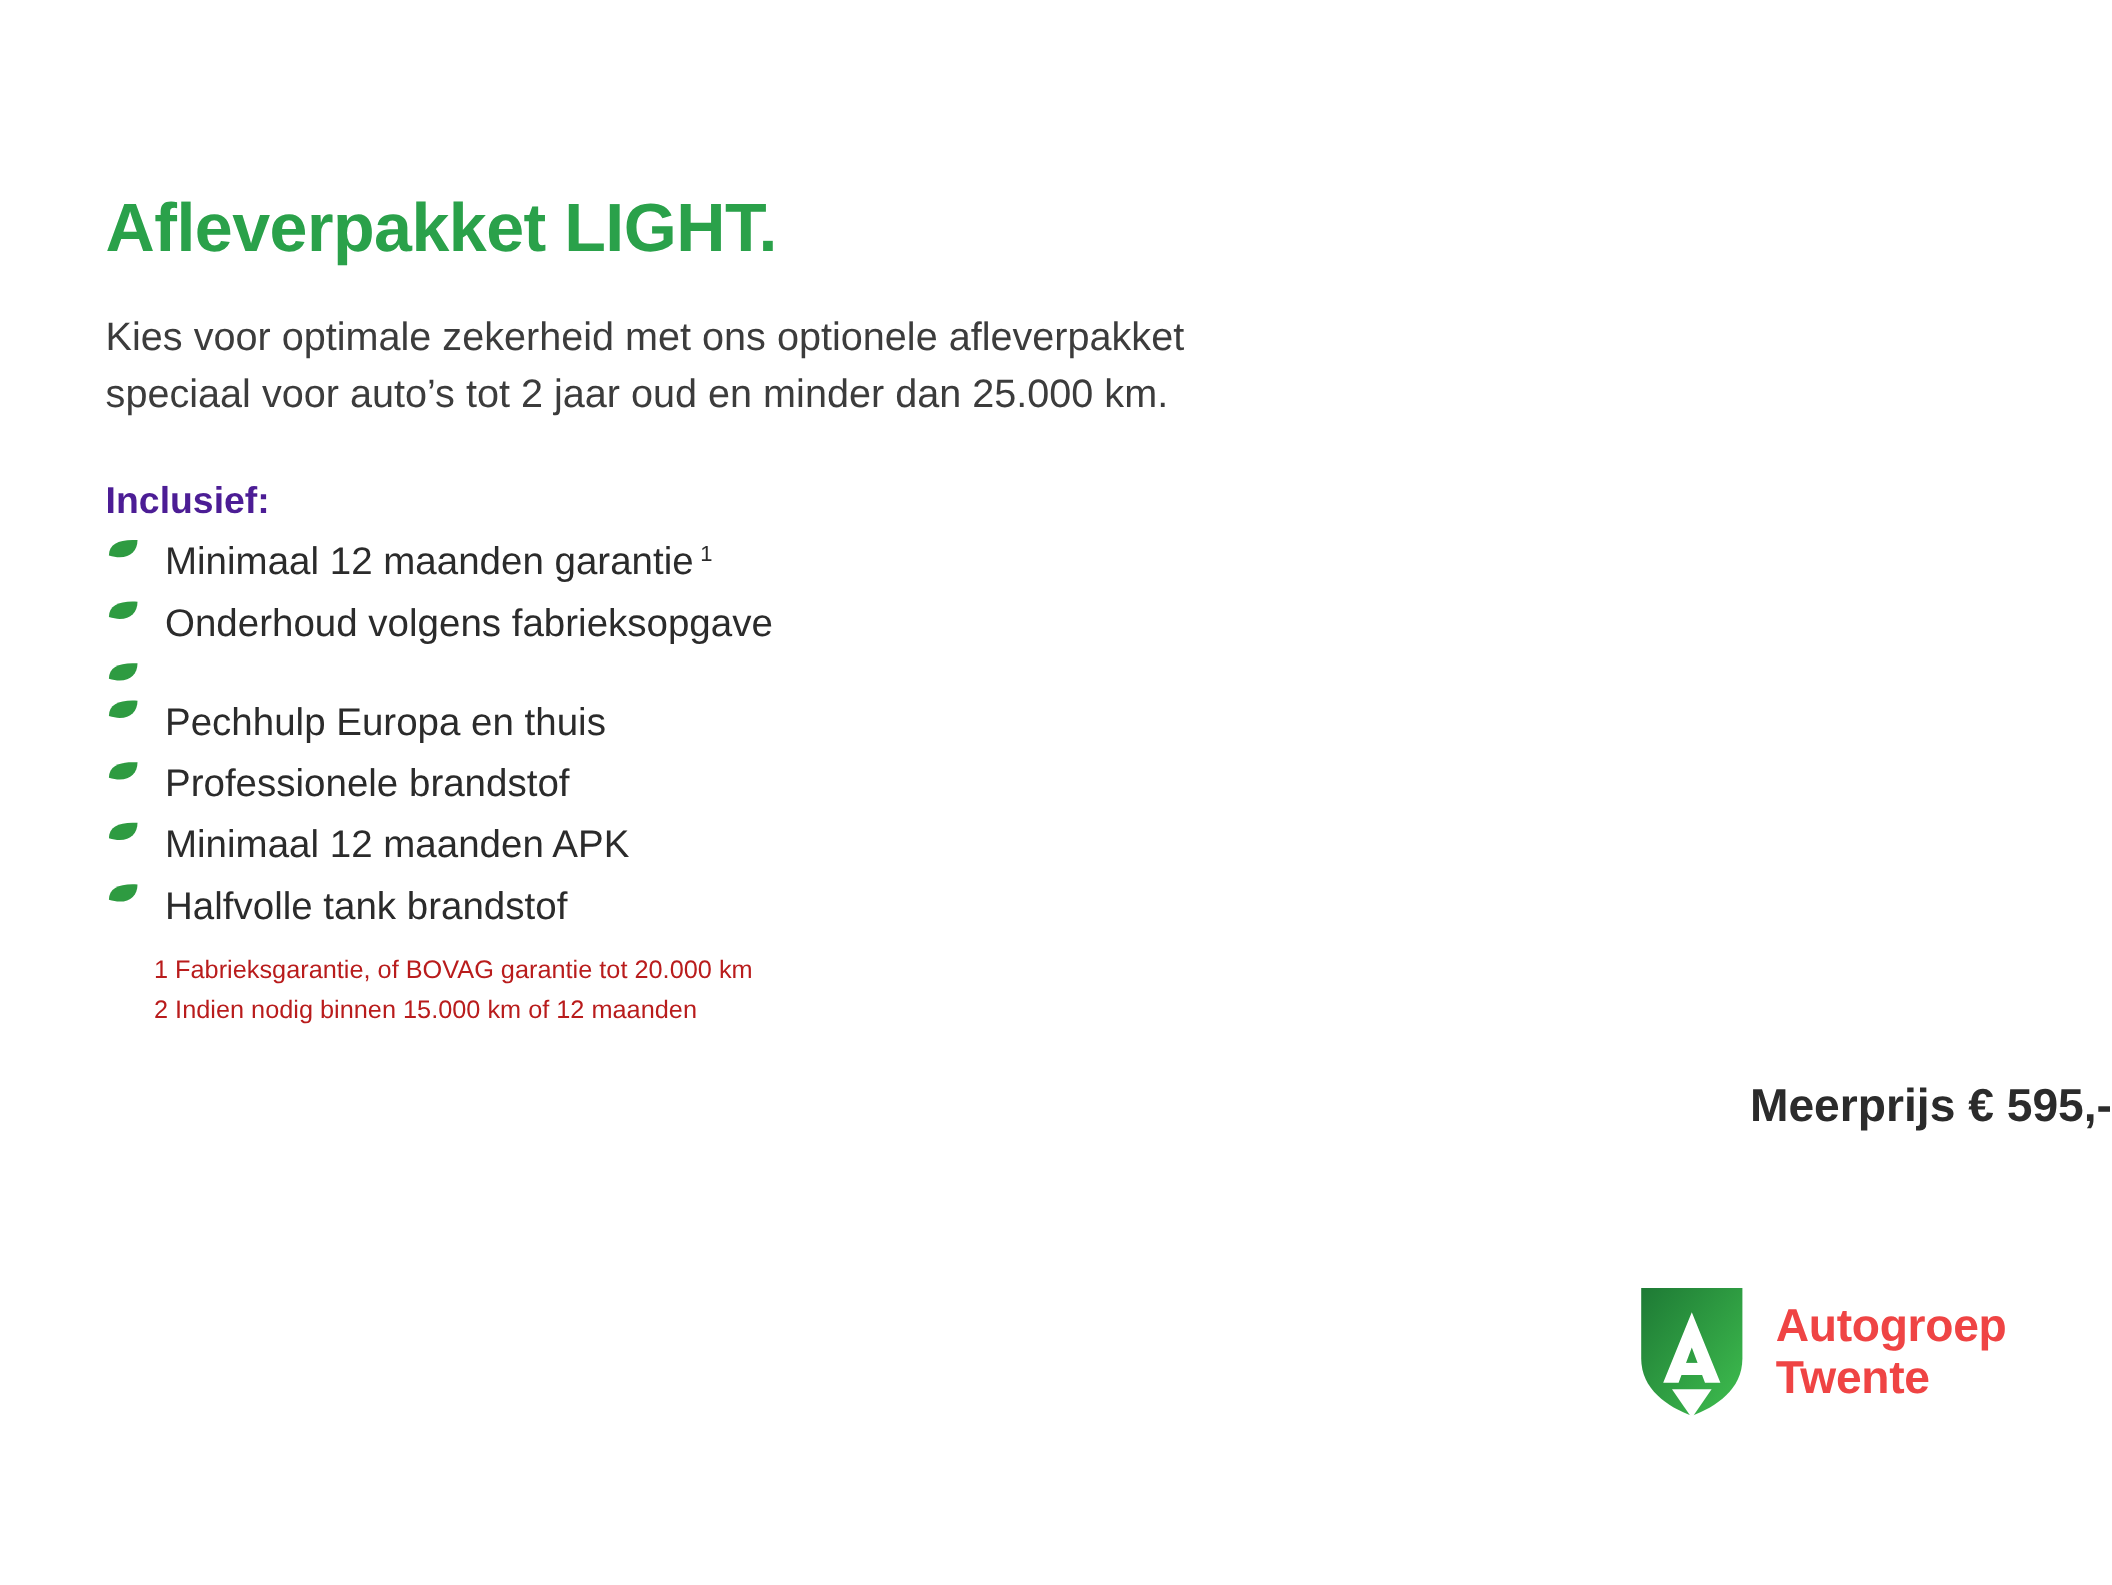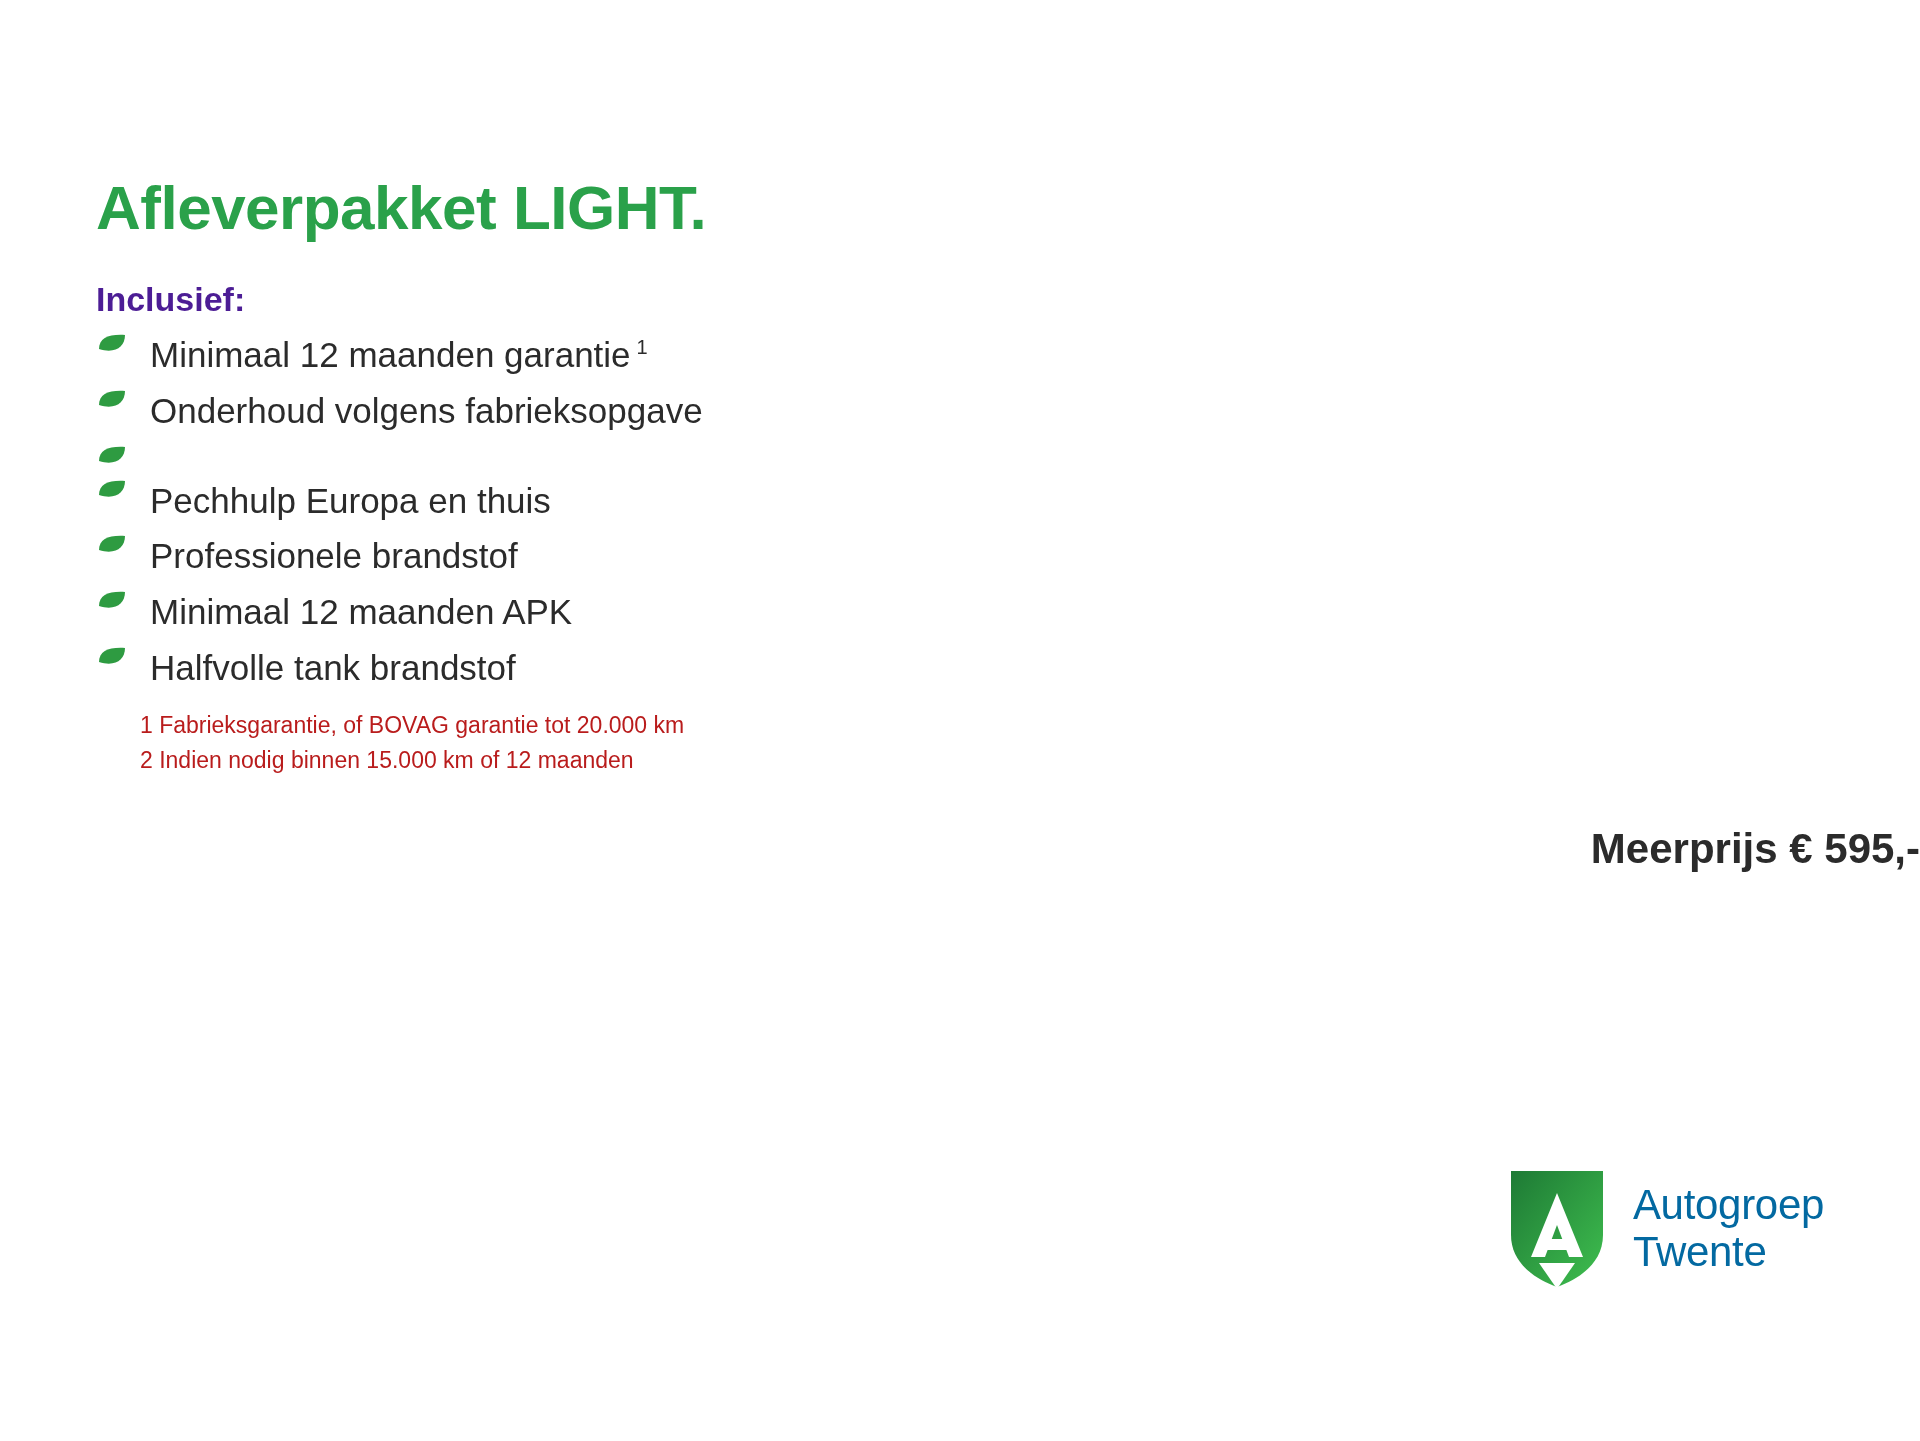--- a/index.html
+++ b/index.html
@@ -101,36 +101,40 @@
     display: flex;
     align-items: center;
   }
   .logo-mark {
     width: 104px;
     height: 126px;
     margin-right: 24px;
   }
   .logo-text {
     font-size: 42px;
-    font-weight: normal;
-    color: #0369a1;
+    font-weight: bold;
+    color: #ef4444;
     line-height: 1.12;
     letter-spacing: -0.3px;
   }
   .logo-text span {
     display: block;
   }
 </style>
 </head>
 <body>
 
 <div class="page">
 
   <h1 class="title">Afleverpakket LIGHT.</h1>
 
+  <p class="intro">
+    <span>Kies voor optimale zekerheid met ons optionele afleverpakket</span>
+    <span>speciaal voor auto’s tot 2 jaar oud en minder dan 25.000 km.</span>
+  </p>
 
   <div class="incl-label">Inclusief:</div>
 
   <ul class="features">
     <li>
       <span class="bullet">
         <svg width="32" height="22" viewBox="0 0 32 22">
             <path d="M3 16 C3 5, 13 1, 29 2 C29 14, 19 21, 3 16 Z" fill="#2e9b41"></path>
           </svg>
       </span>

